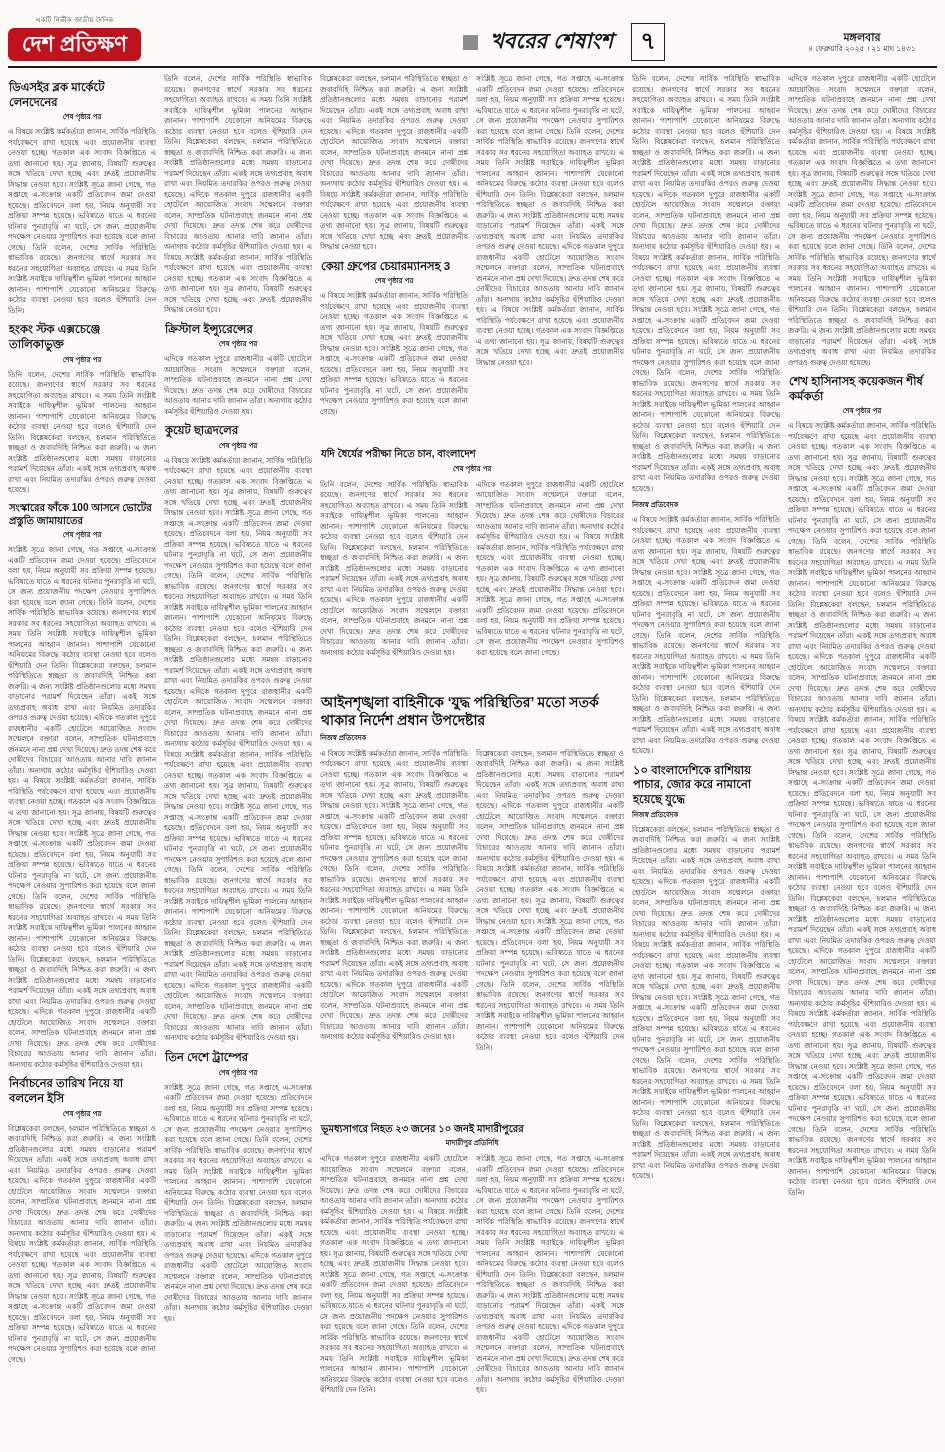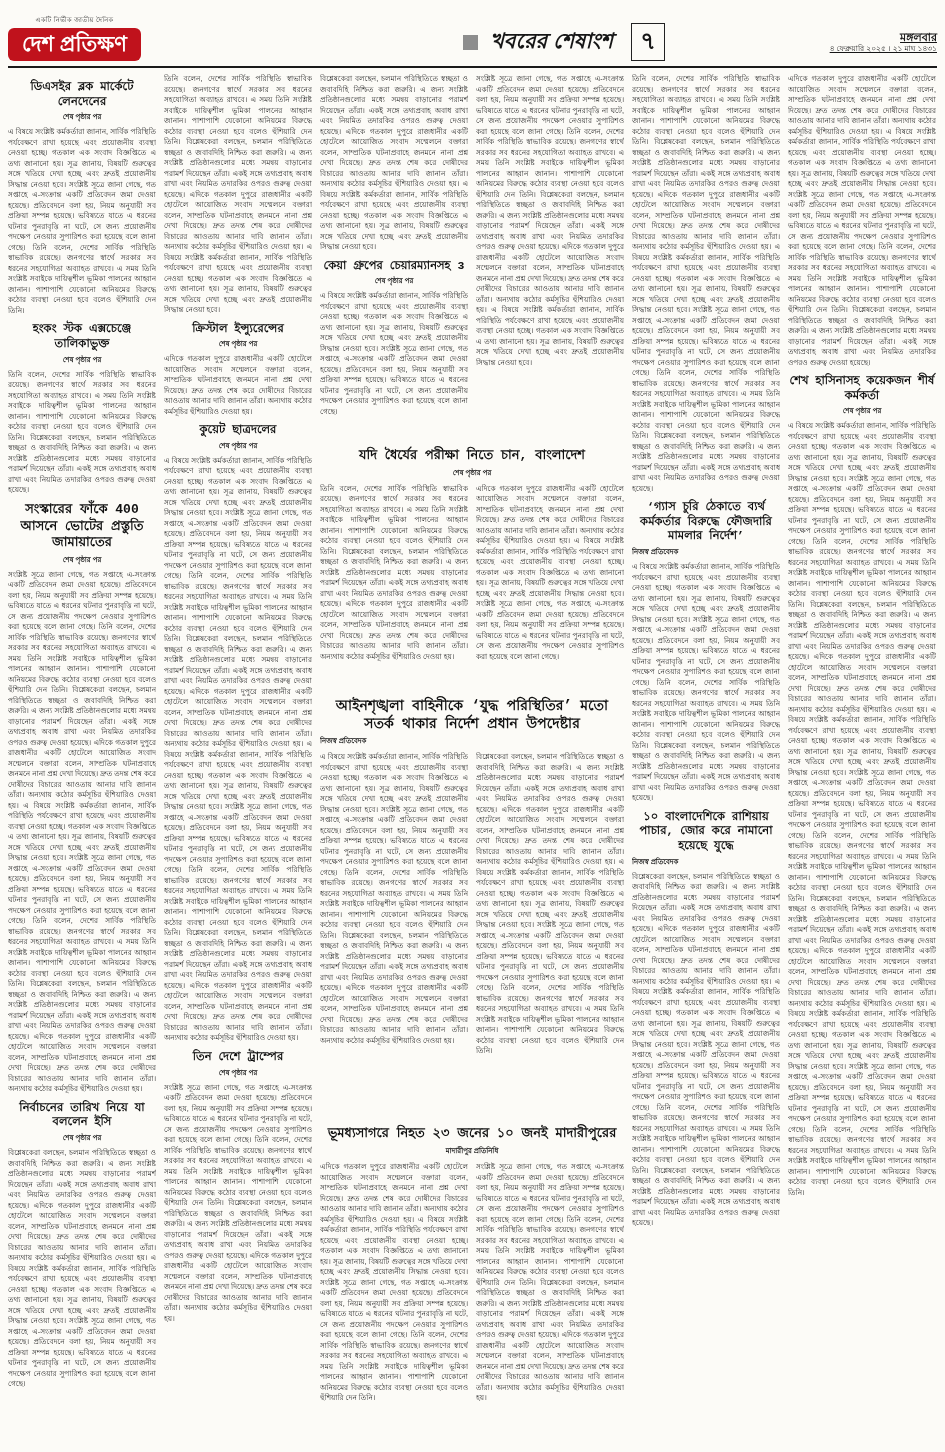--- a/index.html
+++ b/index.html
@@ -20,40 +20,40 @@
     background:#c0121c;color:#fff;font-weight:700;font-size:21px;
     padding:5px 14px 7px;line-height:1;border-radius:6px;white-space:nowrap;
   }
   .hdr-right{display:flex;align-items:center;gap:12px;}
   .section-logo{width:15px;height:15px;background:#8d8d8d;display:inline-block;}
   .section-title{font-size:21px;font-weight:700;white-space:nowrap;font-style:italic;}
   .page-no-box{
     width:34px;height:38px;border:1.5px solid #222;display:flex;align-items:center;
     justify-content:center;font-size:24px;font-weight:700;box-sizing:border-box;margin-left:6px;
   }
-  .date-block{text-align:right;line-height:1.35;margin-left:110px;min-width:150px;text-decoration:underline;}
+  .date-block{text-align:center;line-height:1.35;margin-left:110px;min-width:150px;}
   .weekday{font-size:11px;font-weight:700;}
   .dateline{font-size:7.5px;color:#222;}
   
   .columns{display:flex;gap:8px;height:1368px;overflow:hidden;margin-top:6px;}
   .col{width:148px;flex:0 0 auto;overflow:hidden;height:100%;}
   .col.span2{width:304px;}
   .two{display:flex;gap:8px;overflow:hidden;}
   .two>div{flex:1;overflow:hidden;}
   .r-top{height:368px;}
   .r-mid1{height:208px;}
   .r-mid2{height:368px;}
   .r-bot{height:292px;}
   
   .article{margin-bottom:5px;}
   .hl{
-    font-weight:700;text-align:center;font-size:11.5px;line-height:1.28;
-    margin:6px 1px 2px;color:#101010;font-family:Liberation Mono, monospace;
-  }
-  .hl.lg{font-size:13px;}
+    font-weight:700;text-align:left;font-size:11.5px;line-height:1.28;
+    margin:6px 1px 2px;color:#101010;
+  }
+  .hl.lg{font-size:10px;}
   .hl.xl{font-size:14px;}
   .byline{
     text-align:center;font-size:7px;font-weight:700;margin:1px 0 4px;color:#222;
   }
   .byline.left{text-align:left;}
   .bodytext{
     font-size:7.3px;line-height:1.44;text-align:justify;margin:0 0 4px;
     word-break:break-word;color:#1c1c1c;
   }
 </style>
@@ -89,21 +89,21 @@
         <h2 class="hl">ডিএসইর ব্লক মার্কেটে লেনদেনের</h2>
         <div class="byline">শেষ পৃষ্ঠার পর</div>
         <p class="bodytext">এ বিষয়ে সংশ্লিষ্ট কর্মকর্তারা জানান, সার্বিক পরিস্থিতি পর্যবেক্ষণে রাখা হয়েছে এবং প্রয়োজনীয় ব্যবস্থা নেওয়া হচ্ছে। গতকাল এক সংবাদ বিজ্ঞপ্তিতে এ তথ্য জানানো হয়। সূত্র জানায়, বিষয়টি গুরুত্বের সঙ্গে খতিয়ে দেখা হচ্ছে এবং দ্রুতই প্রয়োজনীয় সিদ্ধান্ত নেওয়া হবে। সংশ্লিষ্ট সূত্রে জানা গেছে, গত সপ্তাহে এ-সংক্রান্ত একটি প্রতিবেদন জমা দেওয়া হয়েছে। প্রতিবেদনে বলা হয়, নিয়ম অনুযায়ী সব প্রক্রিয়া সম্পন্ন হয়েছে। ভবিষ্যতে যাতে এ ধরনের ঘটনার পুনরাবৃত্তি না ঘটে, সে জন্য প্রয়োজনীয় পদক্ষেপ নেওয়ার সুপারিশও করা হয়েছে বলে জানা গেছে। তিনি বলেন, দেশের সার্বিক পরিস্থিতি স্বাভাবিক রয়েছে। জনগণের স্বার্থে সরকার সব ধরনের সহযোগিতা অব্যাহত রাখবে। এ সময় তিনি সংশ্লিষ্ট সবাইকে দায়িত্বশীল ভূমিকা পালনের আহ্বান জানান। পাশাপাশি যেকোনো অনিয়মের বিরুদ্ধে কঠোর ব্যবস্থা নেওয়া হবে বলেও হুঁশিয়ারি দেন তিনি।</p>
       </div>
       <div class="article">
         <h2 class="hl">হংকং স্টক এক্সচেঞ্জে তালিকাভুক্ত</h2>
         <div class="byline">শেষ পৃষ্ঠার পর</div>
         <p class="bodytext">তিনি বলেন, দেশের সার্বিক পরিস্থিতি স্বাভাবিক রয়েছে। জনগণের স্বার্থে সরকার সব ধরনের সহযোগিতা অব্যাহত রাখবে। এ সময় তিনি সংশ্লিষ্ট সবাইকে দায়িত্বশীল ভূমিকা পালনের আহ্বান জানান। পাশাপাশি যেকোনো অনিয়মের বিরুদ্ধে কঠোর ব্যবস্থা নেওয়া হবে বলেও হুঁশিয়ারি দেন তিনি। বিশ্লেষকেরা বলছেন, চলমান পরিস্থিতিতে স্বচ্ছতা ও জবাবদিহি নিশ্চিত করা জরুরি। এ জন্য সংশ্লিষ্ট প্রতিষ্ঠানগুলোর মধ্যে সমন্বয় বাড়ানোর পরামর্শ দিয়েছেন তাঁরা। একই সঙ্গে তথ্যপ্রবাহ অবাধ রাখা এবং নিয়মিত তদারকির ওপরও গুরুত্ব দেওয়া হয়েছে।</p>
       </div>
       <div class="article">
-        <h2 class="hl lg">সংস্কারের ফাঁকে 400 আসনে ভোটের প্রস্তুতি জামায়াতের</h2>
+        <h2 class="hl lg">সংস্কারের ফাঁকে 100 আসনে ভোটের প্রস্তুতি জামায়াতের</h2>
         <div class="byline">শেষ পৃষ্ঠার পর</div>
         <p class="bodytext">সংশ্লিষ্ট সূত্রে জানা গেছে, গত সপ্তাহে এ-সংক্রান্ত একটি প্রতিবেদন জমা দেওয়া হয়েছে। প্রতিবেদনে বলা হয়, নিয়ম অনুযায়ী সব প্রক্রিয়া সম্পন্ন হয়েছে। ভবিষ্যতে যাতে এ ধরনের ঘটনার পুনরাবৃত্তি না ঘটে, সে জন্য প্রয়োজনীয় পদক্ষেপ নেওয়ার সুপারিশও করা হয়েছে বলে জানা গেছে। তিনি বলেন, দেশের সার্বিক পরিস্থিতি স্বাভাবিক রয়েছে। জনগণের স্বার্থে সরকার সব ধরনের সহযোগিতা অব্যাহত রাখবে। এ সময় তিনি সংশ্লিষ্ট সবাইকে দায়িত্বশীল ভূমিকা পালনের আহ্বান জানান। পাশাপাশি যেকোনো অনিয়মের বিরুদ্ধে কঠোর ব্যবস্থা নেওয়া হবে বলেও হুঁশিয়ারি দেন তিনি। বিশ্লেষকেরা বলছেন, চলমান পরিস্থিতিতে স্বচ্ছতা ও জবাবদিহি নিশ্চিত করা জরুরি। এ জন্য সংশ্লিষ্ট প্রতিষ্ঠানগুলোর মধ্যে সমন্বয় বাড়ানোর পরামর্শ দিয়েছেন তাঁরা। একই সঙ্গে তথ্যপ্রবাহ অবাধ রাখা এবং নিয়মিত তদারকির ওপরও গুরুত্ব দেওয়া হয়েছে। এদিকে গতকাল দুপুরে রাজধানীর একটি হোটেলে আয়োজিত সংবাদ সম্মেলনে বক্তারা বলেন, সাম্প্রতিক ঘটনাপ্রবাহে জনমনে নানা প্রশ্ন দেখা দিয়েছে। দ্রুত তদন্ত শেষ করে দোষীদের বিচারের আওতায় আনার দাবি জানান তাঁরা। অন্যথায় কঠোর কর্মসূচির হুঁশিয়ারিও দেওয়া হয়। এ বিষয়ে সংশ্লিষ্ট কর্মকর্তারা জানান, সার্বিক পরিস্থিতি পর্যবেক্ষণে রাখা হয়েছে এবং প্রয়োজনীয় ব্যবস্থা নেওয়া হচ্ছে। গতকাল এক সংবাদ বিজ্ঞপ্তিতে এ তথ্য জানানো হয়। সূত্র জানায়, বিষয়টি গুরুত্বের সঙ্গে খতিয়ে দেখা হচ্ছে এবং দ্রুতই প্রয়োজনীয় সিদ্ধান্ত নেওয়া হবে। সংশ্লিষ্ট সূত্রে জানা গেছে, গত সপ্তাহে এ-সংক্রান্ত একটি প্রতিবেদন জমা দেওয়া হয়েছে। প্রতিবেদনে বলা হয়, নিয়ম অনুযায়ী সব প্রক্রিয়া সম্পন্ন হয়েছে। ভবিষ্যতে যাতে এ ধরনের ঘটনার পুনরাবৃত্তি না ঘটে, সে জন্য প্রয়োজনীয় পদক্ষেপ নেওয়ার সুপারিশও করা হয়েছে বলে জানা গেছে। তিনি বলেন, দেশের সার্বিক পরিস্থিতি স্বাভাবিক রয়েছে। জনগণের স্বার্থে সরকার সব ধরনের সহযোগিতা অব্যাহত রাখবে। এ সময় তিনি সংশ্লিষ্ট সবাইকে দায়িত্বশীল ভূমিকা পালনের আহ্বান জানান। পাশাপাশি যেকোনো অনিয়মের বিরুদ্ধে কঠোর ব্যবস্থা নেওয়া হবে বলেও হুঁশিয়ারি দেন তিনি। বিশ্লেষকেরা বলছেন, চলমান পরিস্থিতিতে স্বচ্ছতা ও জবাবদিহি নিশ্চিত করা জরুরি। এ জন্য সংশ্লিষ্ট প্রতিষ্ঠানগুলোর মধ্যে সমন্বয় বাড়ানোর পরামর্শ দিয়েছেন তাঁরা। একই সঙ্গে তথ্যপ্রবাহ অবাধ রাখা এবং নিয়মিত তদারকির ওপরও গুরুত্ব দেওয়া হয়েছে। এদিকে গতকাল দুপুরে রাজধানীর একটি হোটেলে আয়োজিত সংবাদ সম্মেলনে বক্তারা বলেন, সাম্প্রতিক ঘটনাপ্রবাহে জনমনে নানা প্রশ্ন দেখা দিয়েছে। দ্রুত তদন্ত শেষ করে দোষীদের বিচারের আওতায় আনার দাবি জানান তাঁরা। অন্যথায় কঠোর কর্মসূচির হুঁশিয়ারিও দেওয়া হয়।</p>
       </div>
       <div class="article">
         <h2 class="hl">নির্বাচনের তারিখ নিয়ে যা বললেন ইসি</h2>
         <div class="byline">শেষ পৃষ্ঠার পর</div>
         <p class="bodytext">বিশ্লেষকেরা বলছেন, চলমান পরিস্থিতিতে স্বচ্ছতা ও জবাবদিহি নিশ্চিত করা জরুরি। এ জন্য সংশ্লিষ্ট প্রতিষ্ঠানগুলোর মধ্যে সমন্বয় বাড়ানোর পরামর্শ দিয়েছেন তাঁরা। একই সঙ্গে তথ্যপ্রবাহ অবাধ রাখা এবং নিয়মিত তদারকির ওপরও গুরুত্ব দেওয়া হয়েছে। এদিকে গতকাল দুপুরে রাজধানীর একটি হোটেলে আয়োজিত সংবাদ সম্মেলনে বক্তারা বলেন, সাম্প্রতিক ঘটনাপ্রবাহে জনমনে নানা প্রশ্ন দেখা দিয়েছে। দ্রুত তদন্ত শেষ করে দোষীদের বিচারের আওতায় আনার দাবি জানান তাঁরা। অন্যথায় কঠোর কর্মসূচির হুঁশিয়ারিও দেওয়া হয়। এ বিষয়ে সংশ্লিষ্ট কর্মকর্তারা জানান, সার্বিক পরিস্থিতি পর্যবেক্ষণে রাখা হয়েছে এবং প্রয়োজনীয় ব্যবস্থা নেওয়া হচ্ছে। গতকাল এক সংবাদ বিজ্ঞপ্তিতে এ তথ্য জানানো হয়। সূত্র জানায়, বিষয়টি গুরুত্বের সঙ্গে খতিয়ে দেখা হচ্ছে এবং দ্রুতই প্রয়োজনীয় সিদ্ধান্ত নেওয়া হবে। সংশ্লিষ্ট সূত্রে জানা গেছে, গত সপ্তাহে এ-সংক্রান্ত একটি প্রতিবেদন জমা দেওয়া হয়েছে। প্রতিবেদনে বলা হয়, নিয়ম অনুযায়ী সব প্রক্রিয়া সম্পন্ন হয়েছে। ভবিষ্যতে যাতে এ ধরনের ঘটনার পুনরাবৃত্তি না ঘটে, সে জন্য প্রয়োজনীয় পদক্ষেপ নেওয়ার সুপারিশও করা হয়েছে বলে জানা গেছে।</p>
       </div>
     </section>
 
@@ -181,21 +181,20 @@
         </div>
       </div>
 
     </section>
 
     <section class="col">
       <div class="article">
         <p class="bodytext">তিনি বলেন, দেশের সার্বিক পরিস্থিতি স্বাভাবিক রয়েছে। জনগণের স্বার্থে সরকার সব ধরনের সহযোগিতা অব্যাহত রাখবে। এ সময় তিনি সংশ্লিষ্ট সবাইকে দায়িত্বশীল ভূমিকা পালনের আহ্বান জানান। পাশাপাশি যেকোনো অনিয়মের বিরুদ্ধে কঠোর ব্যবস্থা নেওয়া হবে বলেও হুঁশিয়ারি দেন তিনি। বিশ্লেষকেরা বলছেন, চলমান পরিস্থিতিতে স্বচ্ছতা ও জবাবদিহি নিশ্চিত করা জরুরি। এ জন্য সংশ্লিষ্ট প্রতিষ্ঠানগুলোর মধ্যে সমন্বয় বাড়ানোর পরামর্শ দিয়েছেন তাঁরা। একই সঙ্গে তথ্যপ্রবাহ অবাধ রাখা এবং নিয়মিত তদারকির ওপরও গুরুত্ব দেওয়া হয়েছে। এদিকে গতকাল দুপুরে রাজধানীর একটি হোটেলে আয়োজিত সংবাদ সম্মেলনে বক্তারা বলেন, সাম্প্রতিক ঘটনাপ্রবাহে জনমনে নানা প্রশ্ন দেখা দিয়েছে। দ্রুত তদন্ত শেষ করে দোষীদের বিচারের আওতায় আনার দাবি জানান তাঁরা। অন্যথায় কঠোর কর্মসূচির হুঁশিয়ারিও দেওয়া হয়। এ বিষয়ে সংশ্লিষ্ট কর্মকর্তারা জানান, সার্বিক পরিস্থিতি পর্যবেক্ষণে রাখা হয়েছে এবং প্রয়োজনীয় ব্যবস্থা নেওয়া হচ্ছে। গতকাল এক সংবাদ বিজ্ঞপ্তিতে এ তথ্য জানানো হয়। সূত্র জানায়, বিষয়টি গুরুত্বের সঙ্গে খতিয়ে দেখা হচ্ছে এবং দ্রুতই প্রয়োজনীয় সিদ্ধান্ত নেওয়া হবে। সংশ্লিষ্ট সূত্রে জানা গেছে, গত সপ্তাহে এ-সংক্রান্ত একটি প্রতিবেদন জমা দেওয়া হয়েছে। প্রতিবেদনে বলা হয়, নিয়ম অনুযায়ী সব প্রক্রিয়া সম্পন্ন হয়েছে। ভবিষ্যতে যাতে এ ধরনের ঘটনার পুনরাবৃত্তি না ঘটে, সে জন্য প্রয়োজনীয় পদক্ষেপ নেওয়ার সুপারিশও করা হয়েছে বলে জানা গেছে। তিনি বলেন, দেশের সার্বিক পরিস্থিতি স্বাভাবিক রয়েছে। জনগণের স্বার্থে সরকার সব ধরনের সহযোগিতা অব্যাহত রাখবে। এ সময় তিনি সংশ্লিষ্ট সবাইকে দায়িত্বশীল ভূমিকা পালনের আহ্বান জানান। পাশাপাশি যেকোনো অনিয়মের বিরুদ্ধে কঠোর ব্যবস্থা নেওয়া হবে বলেও হুঁশিয়ারি দেন তিনি। বিশ্লেষকেরা বলছেন, চলমান পরিস্থিতিতে স্বচ্ছতা ও জবাবদিহি নিশ্চিত করা জরুরি। এ জন্য সংশ্লিষ্ট প্রতিষ্ঠানগুলোর মধ্যে সমন্বয় বাড়ানোর পরামর্শ দিয়েছেন তাঁরা। একই সঙ্গে তথ্যপ্রবাহ অবাধ রাখা এবং নিয়মিত তদারকির ওপরও গুরুত্ব দেওয়া হয়েছে।</p>
       </div>
       <div class="article">
-        <h2 class="hl">‘গ্যাস চুরি ঠেকাতে ব্যর্থ কর্মকর্তার বিরুদ্ধে ফৌজদারি মামলার নির্দেশ’</h2>
         <div class="byline left">নিজস্ব প্রতিবেদক</div>
         <p class="bodytext">এ বিষয়ে সংশ্লিষ্ট কর্মকর্তারা জানান, সার্বিক পরিস্থিতি পর্যবেক্ষণে রাখা হয়েছে এবং প্রয়োজনীয় ব্যবস্থা নেওয়া হচ্ছে। গতকাল এক সংবাদ বিজ্ঞপ্তিতে এ তথ্য জানানো হয়। সূত্র জানায়, বিষয়টি গুরুত্বের সঙ্গে খতিয়ে দেখা হচ্ছে এবং দ্রুতই প্রয়োজনীয় সিদ্ধান্ত নেওয়া হবে। সংশ্লিষ্ট সূত্রে জানা গেছে, গত সপ্তাহে এ-সংক্রান্ত একটি প্রতিবেদন জমা দেওয়া হয়েছে। প্রতিবেদনে বলা হয়, নিয়ম অনুযায়ী সব প্রক্রিয়া সম্পন্ন হয়েছে। ভবিষ্যতে যাতে এ ধরনের ঘটনার পুনরাবৃত্তি না ঘটে, সে জন্য প্রয়োজনীয় পদক্ষেপ নেওয়ার সুপারিশও করা হয়েছে বলে জানা গেছে। তিনি বলেন, দেশের সার্বিক পরিস্থিতি স্বাভাবিক রয়েছে। জনগণের স্বার্থে সরকার সব ধরনের সহযোগিতা অব্যাহত রাখবে। এ সময় তিনি সংশ্লিষ্ট সবাইকে দায়িত্বশীল ভূমিকা পালনের আহ্বান জানান। পাশাপাশি যেকোনো অনিয়মের বিরুদ্ধে কঠোর ব্যবস্থা নেওয়া হবে বলেও হুঁশিয়ারি দেন তিনি। বিশ্লেষকেরা বলছেন, চলমান পরিস্থিতিতে স্বচ্ছতা ও জবাবদিহি নিশ্চিত করা জরুরি। এ জন্য সংশ্লিষ্ট প্রতিষ্ঠানগুলোর মধ্যে সমন্বয় বাড়ানোর পরামর্শ দিয়েছেন তাঁরা। একই সঙ্গে তথ্যপ্রবাহ অবাধ রাখা এবং নিয়মিত তদারকির ওপরও গুরুত্ব দেওয়া হয়েছে।</p>
       </div>
       <div class="article">
         <h2 class="hl">১০ বাংলাদেশিকে রাশিয়ায় পাচার, জোর করে নামানো হয়েছে যুদ্ধে</h2>
         <div class="byline left">নিজস্ব প্রতিবেদক</div>
         <p class="bodytext">বিশ্লেষকেরা বলছেন, চলমান পরিস্থিতিতে স্বচ্ছতা ও জবাবদিহি নিশ্চিত করা জরুরি। এ জন্য সংশ্লিষ্ট প্রতিষ্ঠানগুলোর মধ্যে সমন্বয় বাড়ানোর পরামর্শ দিয়েছেন তাঁরা। একই সঙ্গে তথ্যপ্রবাহ অবাধ রাখা এবং নিয়মিত তদারকির ওপরও গুরুত্ব দেওয়া হয়েছে। এদিকে গতকাল দুপুরে রাজধানীর একটি হোটেলে আয়োজিত সংবাদ সম্মেলনে বক্তারা বলেন, সাম্প্রতিক ঘটনাপ্রবাহে জনমনে নানা প্রশ্ন দেখা দিয়েছে। দ্রুত তদন্ত শেষ করে দোষীদের বিচারের আওতায় আনার দাবি জানান তাঁরা। অন্যথায় কঠোর কর্মসূচির হুঁশিয়ারিও দেওয়া হয়। এ বিষয়ে সংশ্লিষ্ট কর্মকর্তারা জানান, সার্বিক পরিস্থিতি পর্যবেক্ষণে রাখা হয়েছে এবং প্রয়োজনীয় ব্যবস্থা নেওয়া হচ্ছে। গতকাল এক সংবাদ বিজ্ঞপ্তিতে এ তথ্য জানানো হয়। সূত্র জানায়, বিষয়টি গুরুত্বের সঙ্গে খতিয়ে দেখা হচ্ছে এবং দ্রুতই প্রয়োজনীয় সিদ্ধান্ত নেওয়া হবে। সংশ্লিষ্ট সূত্রে জানা গেছে, গত সপ্তাহে এ-সংক্রান্ত একটি প্রতিবেদন জমা দেওয়া হয়েছে। প্রতিবেদনে বলা হয়, নিয়ম অনুযায়ী সব প্রক্রিয়া সম্পন্ন হয়েছে। ভবিষ্যতে যাতে এ ধরনের ঘটনার পুনরাবৃত্তি না ঘটে, সে জন্য প্রয়োজনীয় পদক্ষেপ নেওয়ার সুপারিশও করা হয়েছে বলে জানা গেছে। তিনি বলেন, দেশের সার্বিক পরিস্থিতি স্বাভাবিক রয়েছে। জনগণের স্বার্থে সরকার সব ধরনের সহযোগিতা অব্যাহত রাখবে। এ সময় তিনি সংশ্লিষ্ট সবাইকে দায়িত্বশীল ভূমিকা পালনের আহ্বান জানান। পাশাপাশি যেকোনো অনিয়মের বিরুদ্ধে কঠোর ব্যবস্থা নেওয়া হবে বলেও হুঁশিয়ারি দেন তিনি। বিশ্লেষকেরা বলছেন, চলমান পরিস্থিতিতে স্বচ্ছতা ও জবাবদিহি নিশ্চিত করা জরুরি। এ জন্য সংশ্লিষ্ট প্রতিষ্ঠানগুলোর মধ্যে সমন্বয় বাড়ানোর পরামর্শ দিয়েছেন তাঁরা। একই সঙ্গে তথ্যপ্রবাহ অবাধ রাখা এবং নিয়মিত তদারকির ওপরও গুরুত্ব দেওয়া হয়েছে।</p>
       </div>
     </section>
 

